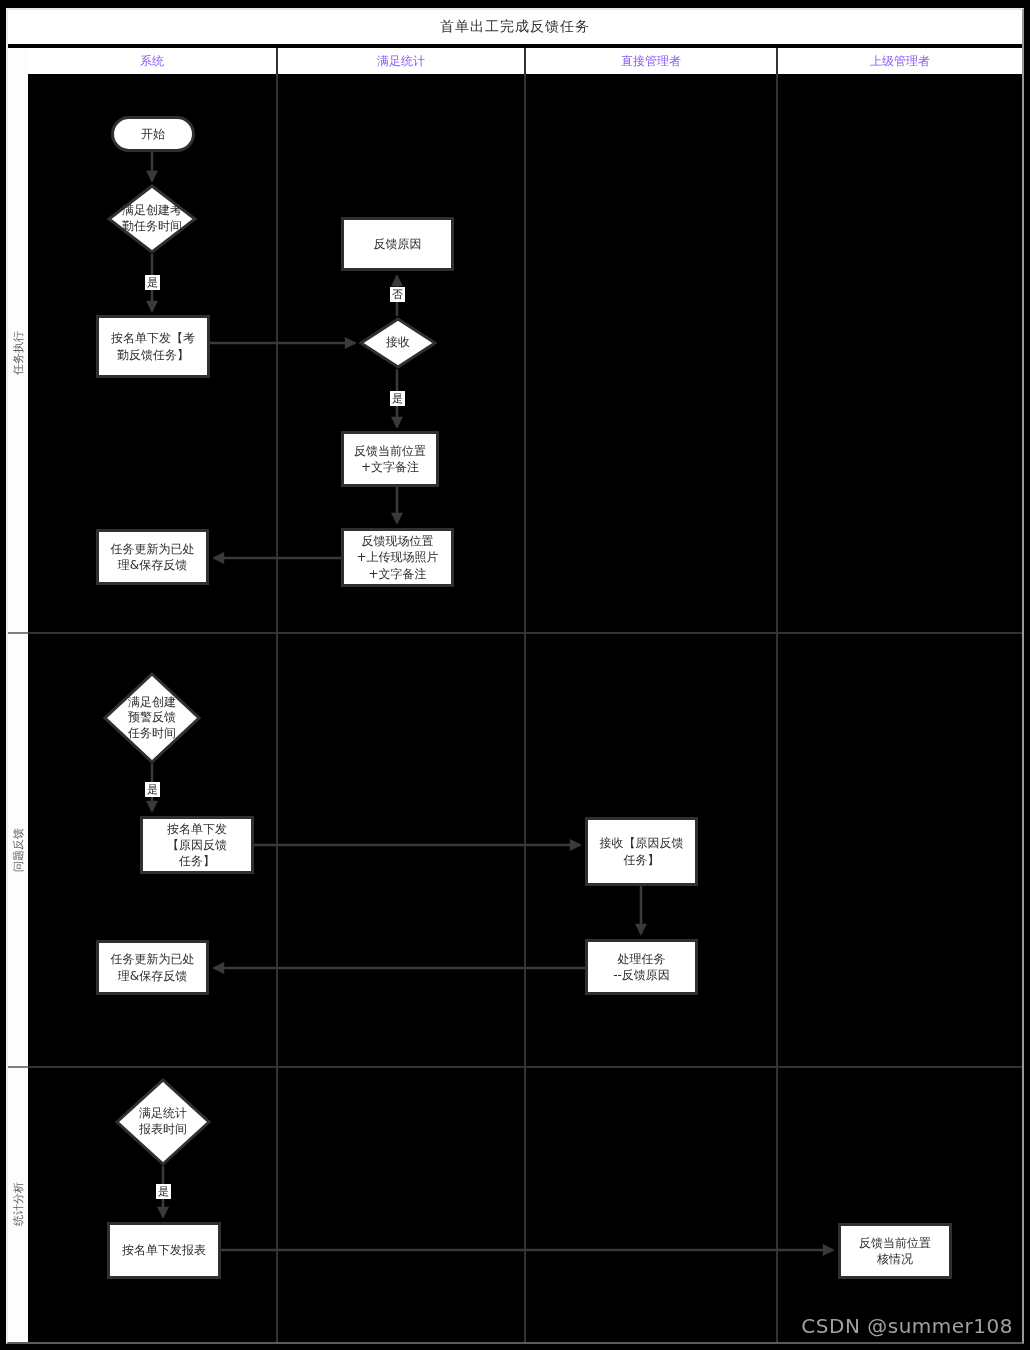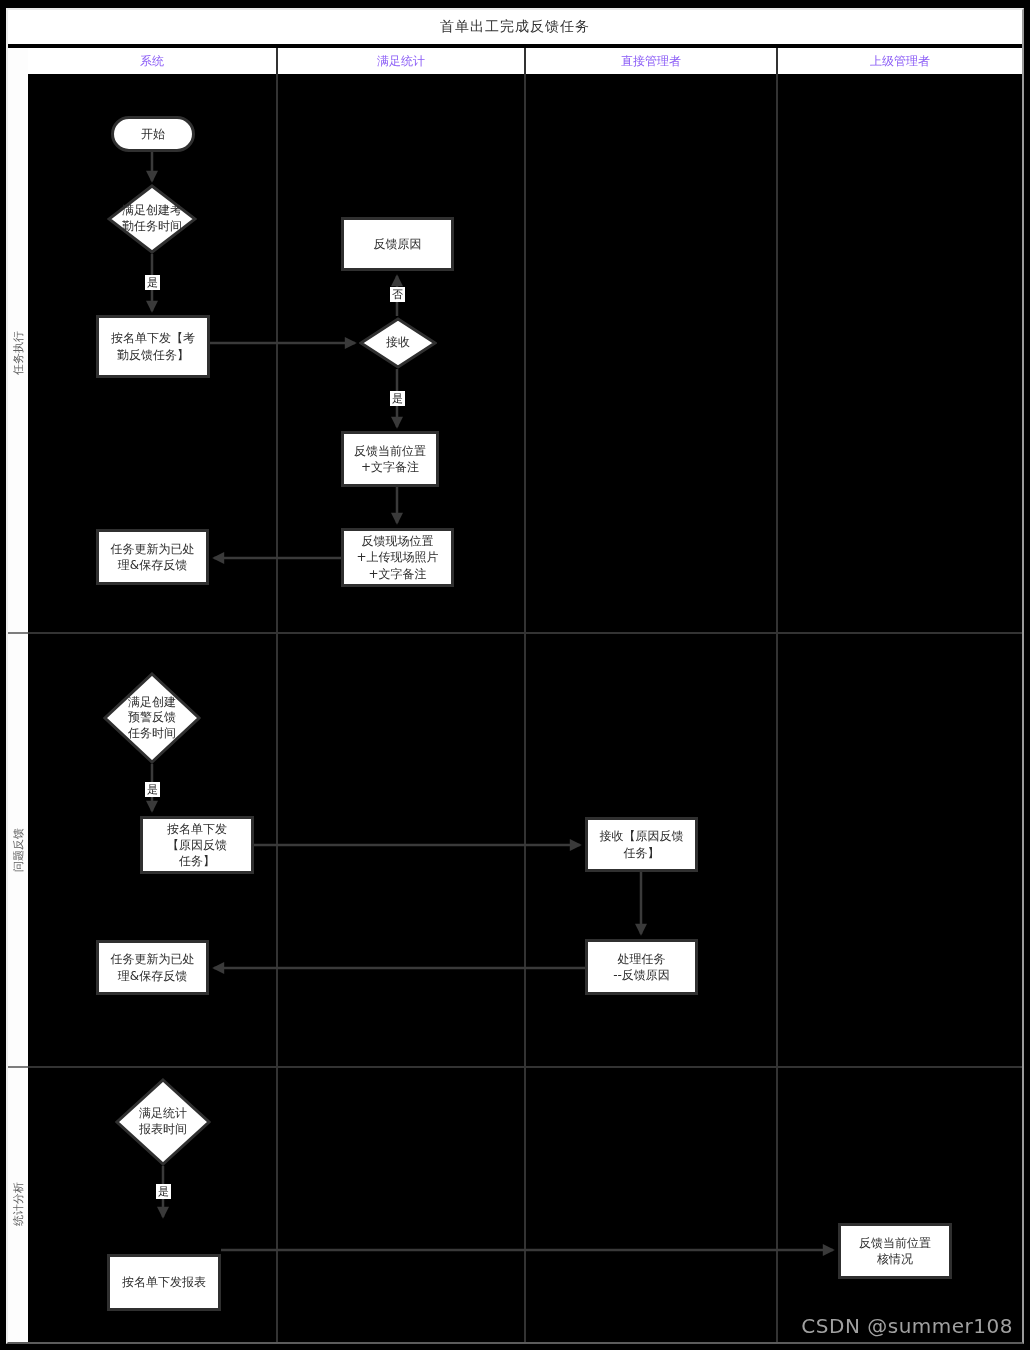--- a/index.html
+++ b/index.html
@@ -148,38 +148,38 @@
     </svg>
     <div class="node-text">满足创建
 预警反馈
 任务时间</div>
   </div>
 
   <div class="node" style="left:96px;top:816px;width:114px;height:58px;margin-left:44px;">按名单下发
 【原因反馈
 任务】</div>
 
-  <div class="node" style="left:585px;top:817px;width:113px;height:55px;">接收【原因反馈
+  <div class="node" style="left:585px;top:817px;width:113px;height:69px;">接收【原因反馈
 任务】</div>
 
   <div class="node" style="left:585px;top:939px;width:113px;height:56px;">处理任务
 --反馈原因</div>
 
   <div class="node" style="left:96px;top:940px;width:113px;height:55px;">任务更新为已处
 理&amp;保存反馈</div>
 
   <div class="decision" style="left:115px;top:1078px;width:96px;height:88px;">
     <svg width="96" height="88" viewBox="0 0 96 88">
       <polygon points="48,2 94,44 48,86 2,44" fill="#ffffff" stroke="#303030" stroke-width="3"></polygon>
     </svg>
     <div class="node-text">满足统计
 报表时间</div>
   </div>
 
-  <div class="node" style="left:107px;top:1222px;width:114px;height:57px;margin-top:32px;">按名单下发报表</div>
+  <div class="node" style="left:107px;top:1222px;width:114px;height:57px;">按名单下发报表</div>
 
   <div class="node" style="left:838px;top:1223px;width:114px;height:56px;">反馈当前位置
 核情况</div>
 
   <div class="edge-chip" style="left:145px;top:275px;">是</div>
   <div class="edge-chip" style="left:390px;top:287px;">否</div>
   <div class="edge-chip" style="left:390px;top:391px;">是</div>
   <div class="edge-chip" style="left:145px;top:782px;">是</div>
   <div class="edge-chip" style="left:156px;top:1184px;">是</div>
 

